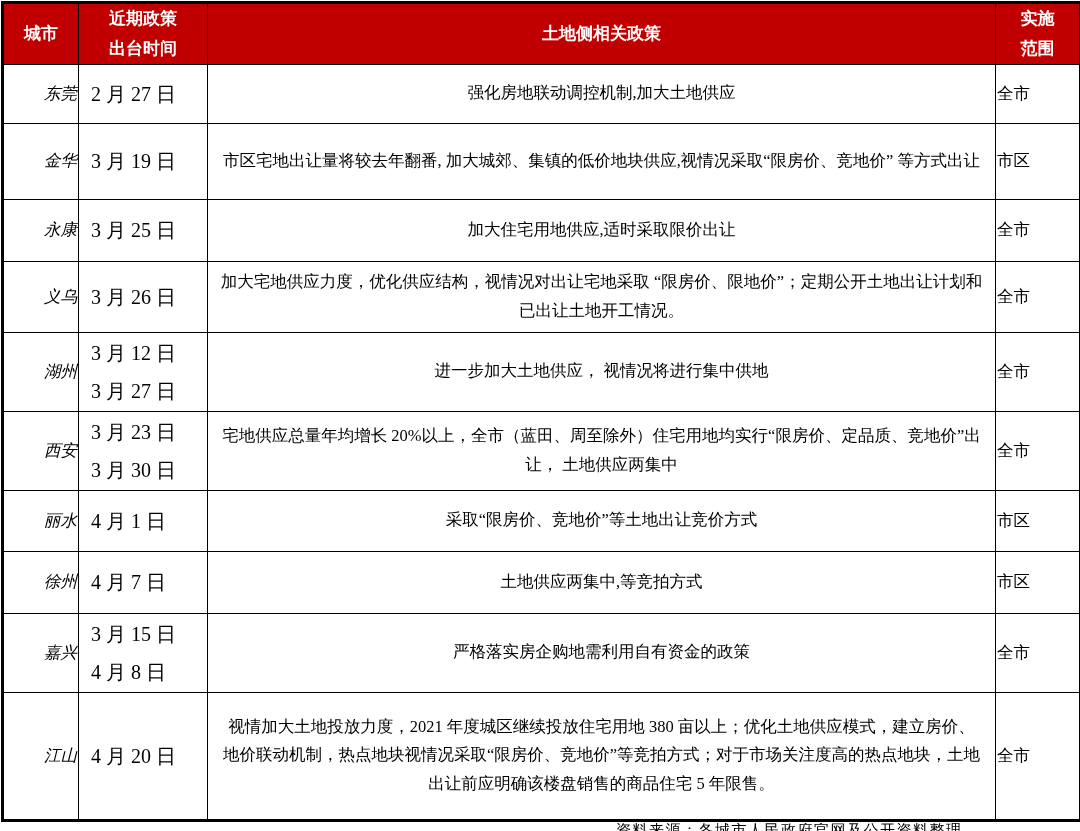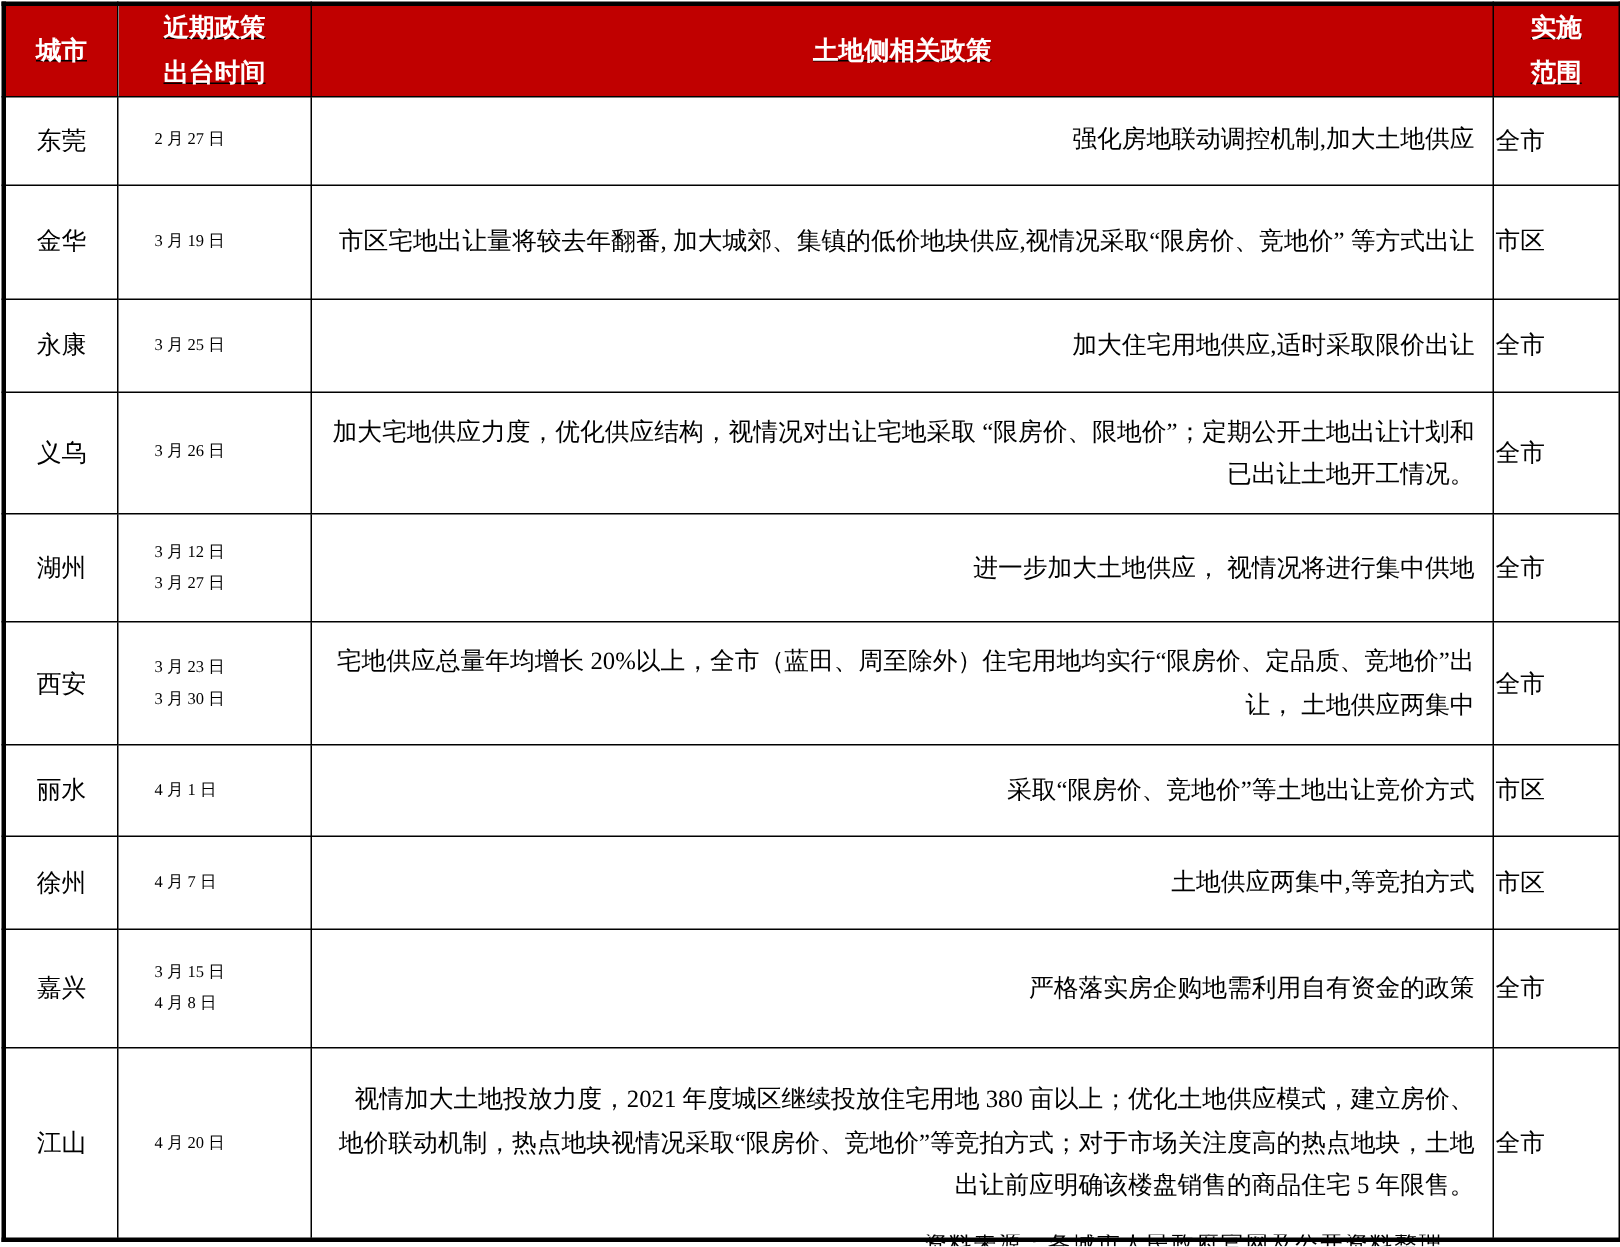--- a/index.html
+++ b/index.html
@@ -16,34 +16,34 @@
     table-layout:fixed;
     width:1078px;
     margin:1px 0 0 1px;
     border:3px solid #000;
   }
   table.policy th, table.policy td{
     border:1.5px solid #000;
     vertical-align:middle;
     overflow:hidden;
   }
-  thead tr{height:60px;text-decoration:underline;}
+  thead tr{height:60px;}
   thead th{
     background:#c00000;
     color:#fff;
     font-weight:bold;
     font-size:17px;
     text-align:center;
     line-height:1.75;
     padding:0 4px;
   }
   tbody td{font-size:16.5px;}
-  td.city{text-align:center;}
-  td.date{padding-left:24px;line-height:1.9;font-size:11px;}
-  td.policy-cell{padding:12px 12px;line-height:1.72;text-align:right;}
+  td.city{text-align:right;font-style:italic;}
+  td.date{padding-left:12px;line-height:1.9;font-size:20px;}
+  td.policy-cell{padding:0 12px;line-height:1.72;text-align:center;}
   td.scope{text-align:left;}
   tbody tr:nth-child(1){height:59px;}
   tbody tr:nth-child(2){height:76px;}
   tbody tr:nth-child(3){height:62px;}
   tbody tr:nth-child(4){height:71px;}
   tbody tr:nth-child(5){height:72px;margin-left:36px;}
   tbody tr:nth-child(6){height:73px;}
   tbody tr:nth-child(7){height:61px;}
   tbody tr:nth-child(8){height:62px;}
   tbody tr:nth-child(9){height:79px;}

